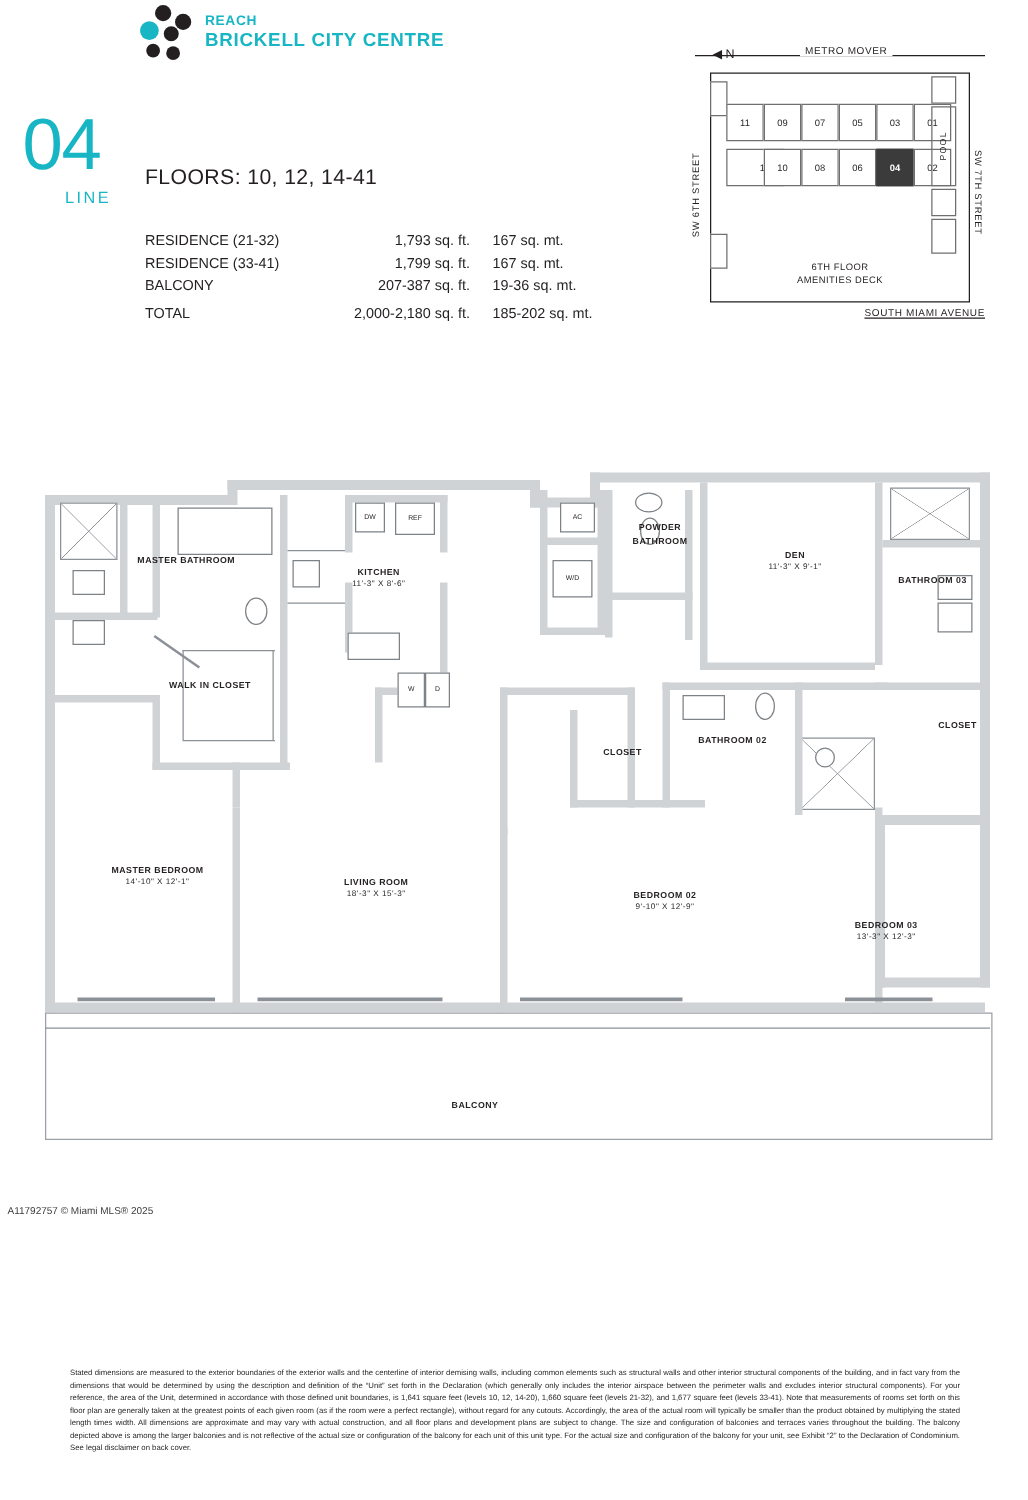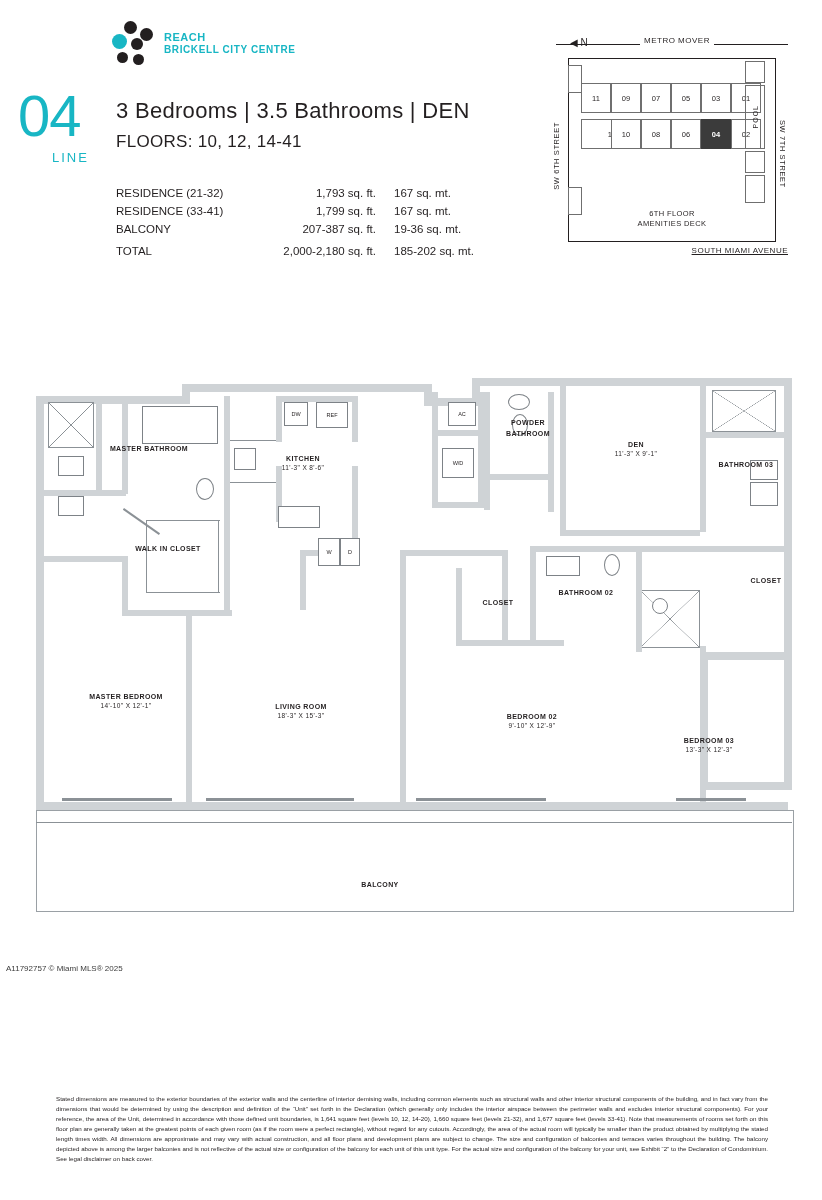--- a/index.html
+++ b/index.html
@@ -4,32 +4,32 @@
 <style>
   html,body{margin:0;padding:0;}
   body{
     width:822px;height:1200px;background:#ffffff;
     font-family:"Liberation Sans", sans-serif;color:#231f20;
     position:relative;overflow:hidden;
   }
   .page{position:relative;width:822px;height:1200px;}
 
   
-  .logo{position:absolute;left:112px;top:21px;display:flex;align-items:center;}
+  .logo{position:absolute;left:112px;top:4px;display:flex;align-items:center;}
   .logo-dots{position:relative;width:44px;height:44px;margin-right:8px;}
   .logo-dots i{position:absolute;border-radius:50%;display:block;}
   .d1{width:13px;height:13px;background:#231f20;left:12px;top:0;}
   .d2{width:13px;height:13px;background:#231f20;left:28px;top:7px;}
   .d3{width:15px;height:15px;background:#18b6c4;left:0;top:13px;}
   .d4{width:12px;height:12px;background:#231f20;left:19px;top:17px;}
   .d5{width:11px;height:11px;background:#231f20;left:5px;top:31px;}
   .d6{width:11px;height:11px;background:#231f20;left:21px;top:33px;}
   .logo-text{line-height:1.15;}
   .logo-text .l1{font-size:11px;font-weight:bold;color:#18b6c4;letter-spacing:.5px;}
-  .logo-text .l2{font-size:10px;font-weight:bold;color:#18b6c4;letter-spacing:.6px;}
+  .logo-text .l2{font-size:15px;font-weight:bold;color:#18b6c4;letter-spacing:.6px;}
 
   .line-num{position:absolute;left:18px;top:82px;font-size:58px;font-weight:300;color:#18b6c4;letter-spacing:-1px;}
   .line-word{position:absolute;left:52px;top:150px;font-size:13px;color:#18b6c4;letter-spacing:2px;}
 
   .title-main{position:absolute;left:116px;top:98px;font-size:22px;font-weight:400;letter-spacing:.3px;}
   .title-sub{position:absolute;left:116px;top:132px;font-size:17px;font-weight:400;letter-spacing:.3px;}
 
   .spec-table{position:absolute;left:116px;top:184px;font-size:11.5px;}
   .spec-row{display:flex;height:18px;align-items:center;}
   .spec-label{width:160px;}
@@ -88,21 +88,20 @@
         <i class="d6"></i>
     </div>
     <div class="logo-text">
       <div class="l1">REACH</div>
       <div class="l2">BRICKELL CITY CENTRE</div>
     </div>
   </div>
 
   <div class="line-num">04</div>
   <div class="line-word">LINE</div>
-  <div class="title-main">3 Bedrooms  |  3.5 Bathrooms  |  DEN</div>
   <div class="title-sub">FLOORS: 10, 12, 14-41</div>
 
   <div class="spec-table">
     <div class="spec-row">
       <div class="spec-label">RESIDENCE (21-32)</div>
       <div class="spec-sqft">1,793 sq. ft.</div>
       <div class="spec-sqmt">167 sq. mt.</div>
     </div>
     <div class="spec-row">
       <div class="spec-label">RESIDENCE (33-41)</div>

